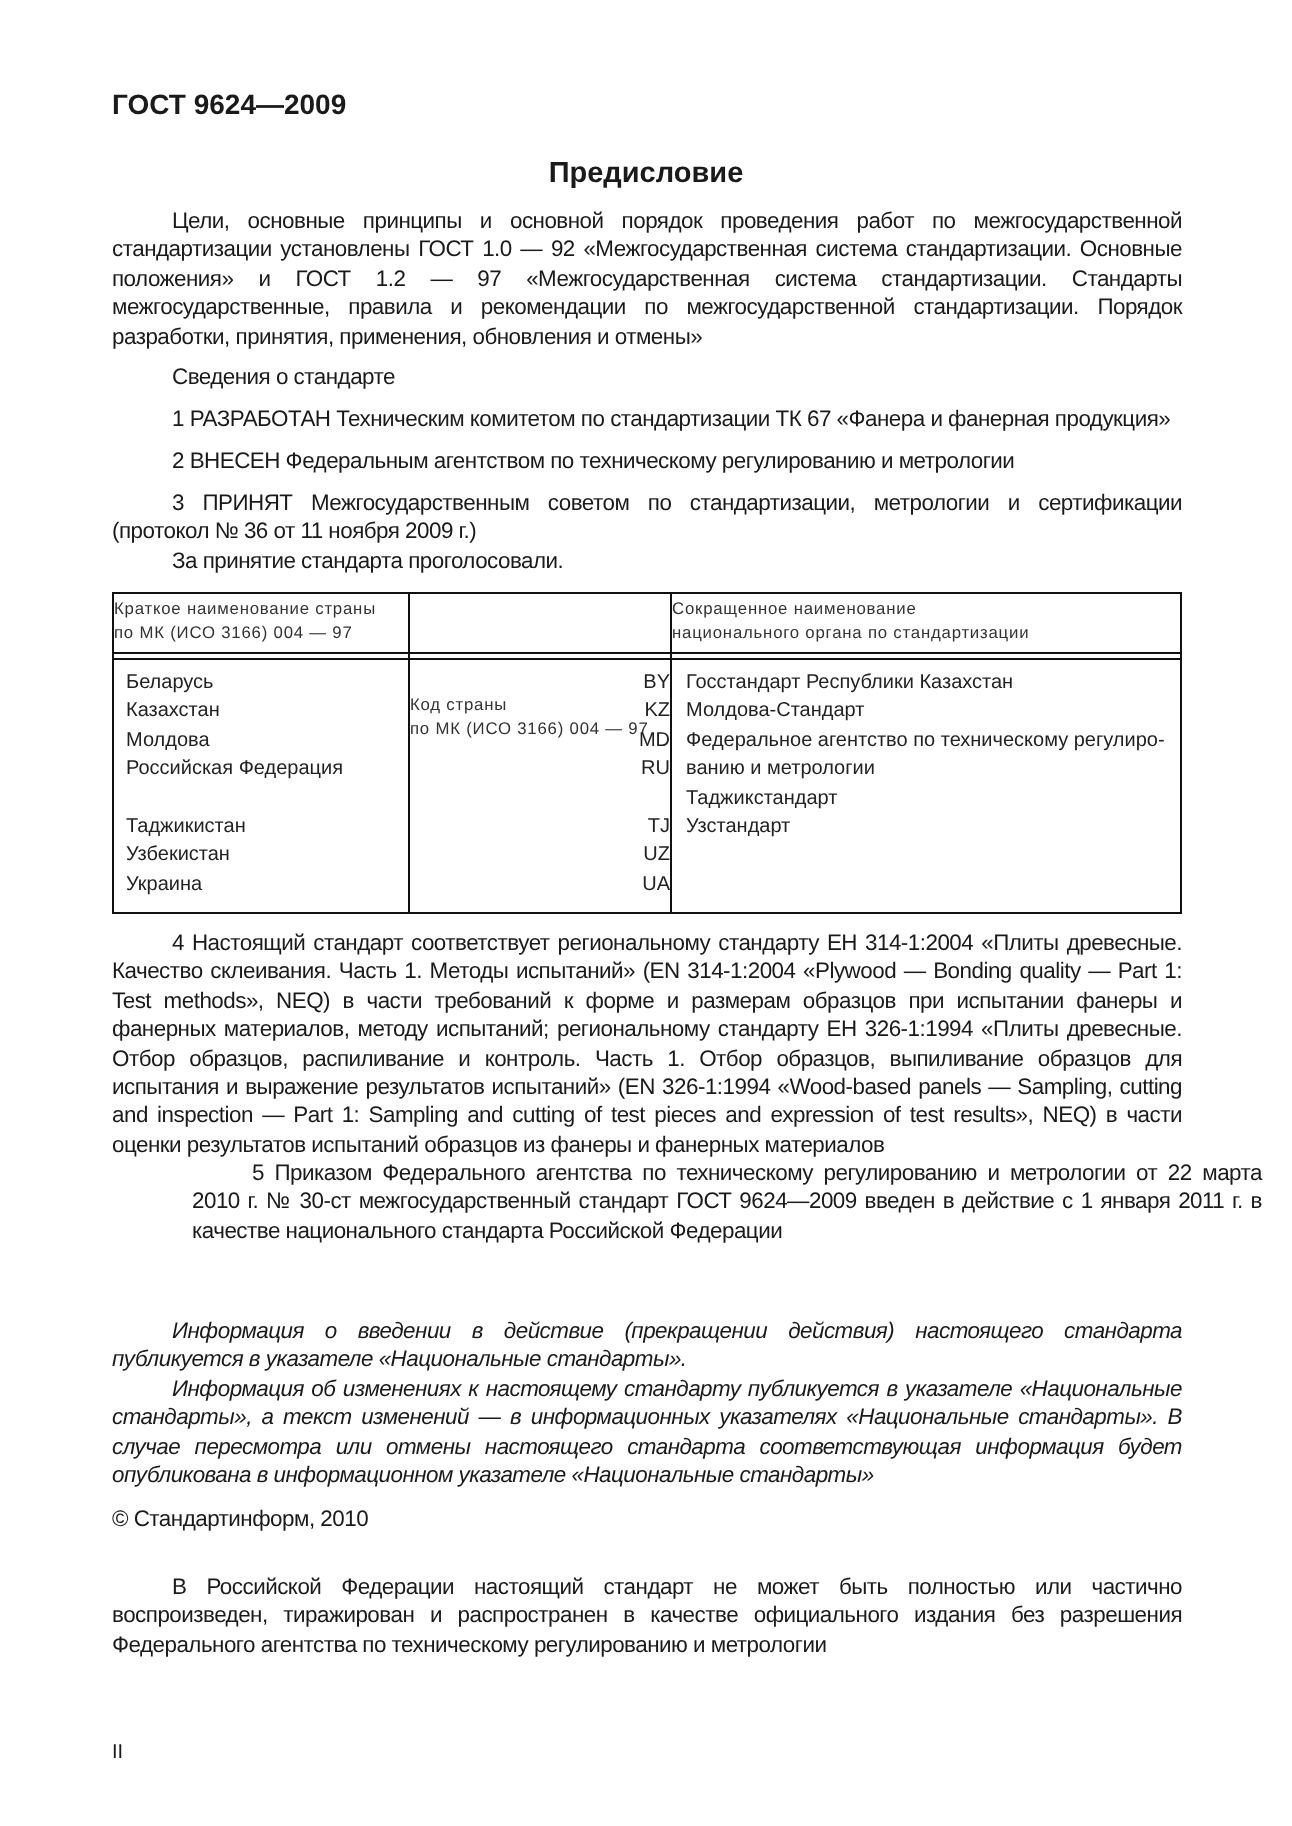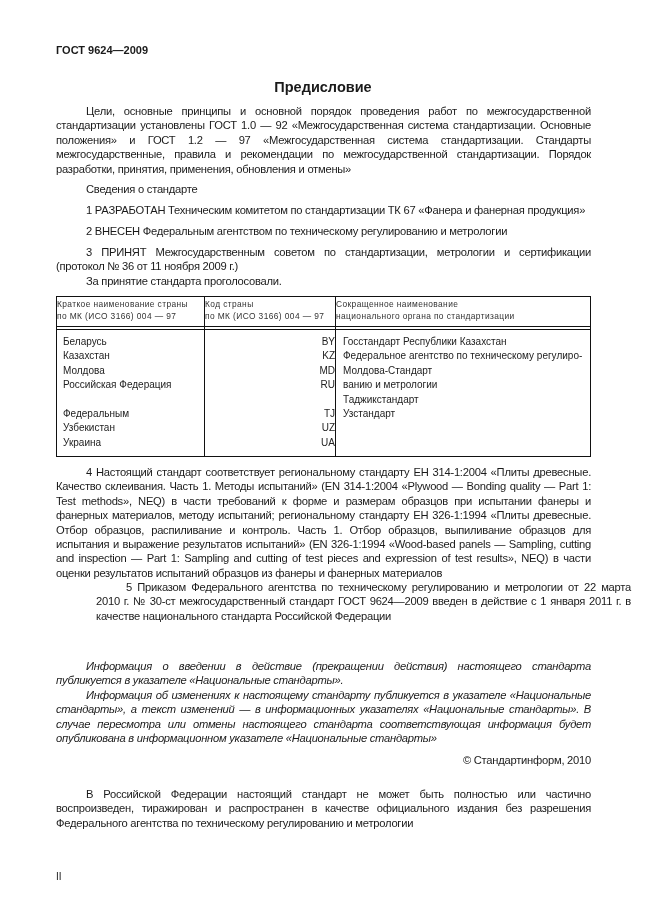--- a/index.html
+++ b/index.html
@@ -1,26 +1,26 @@
 <!DOCTYPE html>
 <html><head>
 <meta charset="utf-8">
 <style>
   html, body { margin:0; padding:0; background:#fff; }
   body { width:646px; height:913px; position:relative; overflow:hidden;
          font-family:"Liberation Sans", sans-serif; color:#1a1a1a; }
   .abs { position:absolute; }
-  .hdr { left:56px; top:44px; font-size:11px; font-weight:bold; }
+  .hdr { left:56px; top:44px; font-size:14px; font-weight:bold; }
   .title { left:0; width:646px; top:79px; text-align:center; font-size:14.5px; font-weight:bold; }
   .para { position:absolute; left:56px; width:535px; font-size:11.2px; line-height:14.4px;
           text-align:justify; letter-spacing:-0.25px; }
   .para.indent { text-indent:30px; }
   .bold { font-weight:normal; }
   .italic { font-style:italic; }
-  .right { text-align:right; }
+  .right { text-align:left; }
 
   .tbl { position:absolute; left:56px; top:296px; width:535px; height:161px;
          border:1.3px solid #111; box-sizing:border-box; }
   .tbl .vline { position:absolute; top:0; bottom:0; width:1.3px; background:#111; }
   .tbl .hline { position:absolute; left:0; right:0; height:1px; background:#111; }
   .th { position:absolute; top:1px; font-size:8.4px; line-height:12px; text-align:left;
         letter-spacing:0.4px; color:#333; }
   .td-col { position:absolute; top:38px; font-size:10px; line-height:14.4px; color:#222; }
   .td-col div { white-space:nowrap; }
   .pagenum { left:56px; top:871px; font-size:10px; }
@@ -42,53 +42,53 @@
 <div class="tbl">
   <div class="vline" style="left:147px;"></div>
   <div class="vline" style="left:278px;"></div>
   <div class="hline" style="top:29px;"></div>
   <div class="hline" style="top:32px;"></div>
 
   <div class="th" style="left:0; width:147px;">
     <div>Краткое наименование страны</div>
     <div>по МК (ИСО 3166) 004 — 97</div>
   </div>
-  <div class="th" style="left:148px; width:130px;">
+  <div class="th" style="left:148px; width:130px;margin-top:48px;">
     <div>Код страны</div>
     <div>по МК (ИСО 3166) 004 — 97</div>
   </div>
   <div class="th" style="left:279px; width:255px;">
     <div>Сокращенное наименование</div>
     <div>национального органа по стандартизации</div>
   </div>
 
   <div class="td-col" style="left:6px; width:140px;">
     <div>Беларусь</div>
     <div>Казахстан</div>
     <div>Молдова</div>
     <div>Российская Федерация</div>
     <div>&nbsp;</div>
-    <div>Федеральным</div>
+    <div>Таджикистан</div>
     <div>Узбекистан</div>
     <div>Украина</div>
   </div>
   <div class="td-col" style="left:148px; width:130px; text-align:right;">
     <div>BY</div>
     <div>KZ</div>
     <div>MD</div>
     <div>RU</div>
     <div>&nbsp;</div>
     <div>TJ</div>
     <div>UZ</div>
     <div>UA</div>
   </div>
   <div class="td-col" style="left:286px; width:245px;">
     <div>Госстандарт Республики Казахстан</div>
+    <div>Молдова-Стандарт</div>
     <div>Федеральное агентство по техническому регулиро-</div>
-    <div>Молдова-Стандарт</div>
     <div>ванию и метрологии</div>
     <div>Таджикстандарт</div>
     <div>Узстандарт</div>
   </div>
 </div>
 
 <div class="para indent" style="top:465px;">4 Настоящий стандарт соответствует региональному стандарту ЕН 314-1:2004 «Плиты древесные. Качество склеивания. Часть 1. Методы испытаний» (EN 314-1:2004 «Plywood — Bonding quality — Part 1: Test methods», NEQ) в части требований к форме и размерам образцов при испытании фанеры и фанерных материалов, методу испытаний; региональному стандарту ЕН 326-1:1994 «Плиты древесные. Отбор образцов, распиливание и контроль. Часть 1. Отбор образцов, выпиливание образцов для испытания и выражение результатов испытаний» (EN 326-1:1994 «Wood-based panels — Sampling, cutting and inspection — Part 1: Sampling and cutting of test pieces and expression of test results», NEQ) в части оценки результатов испытаний образцов из фанеры и фанерных материалов</div>
 <div class="para indent" style="top:580px;margin-left:40px;">5 Приказом Федерального агентства по техническому регулированию и метрологии от 22 марта 2010 г. № 30-ст межгосударственный стандарт ГОСТ 9624—2009 введен в действие с 1 января 2011 г. в качестве национального стандарта Российской Федерации</div>
 
 <div class="para indent italic" style="top:659px;">Информация о введении в действие (прекращении действия) настоящего стандарта публикуется в указателе «Национальные стандарты».</div>

